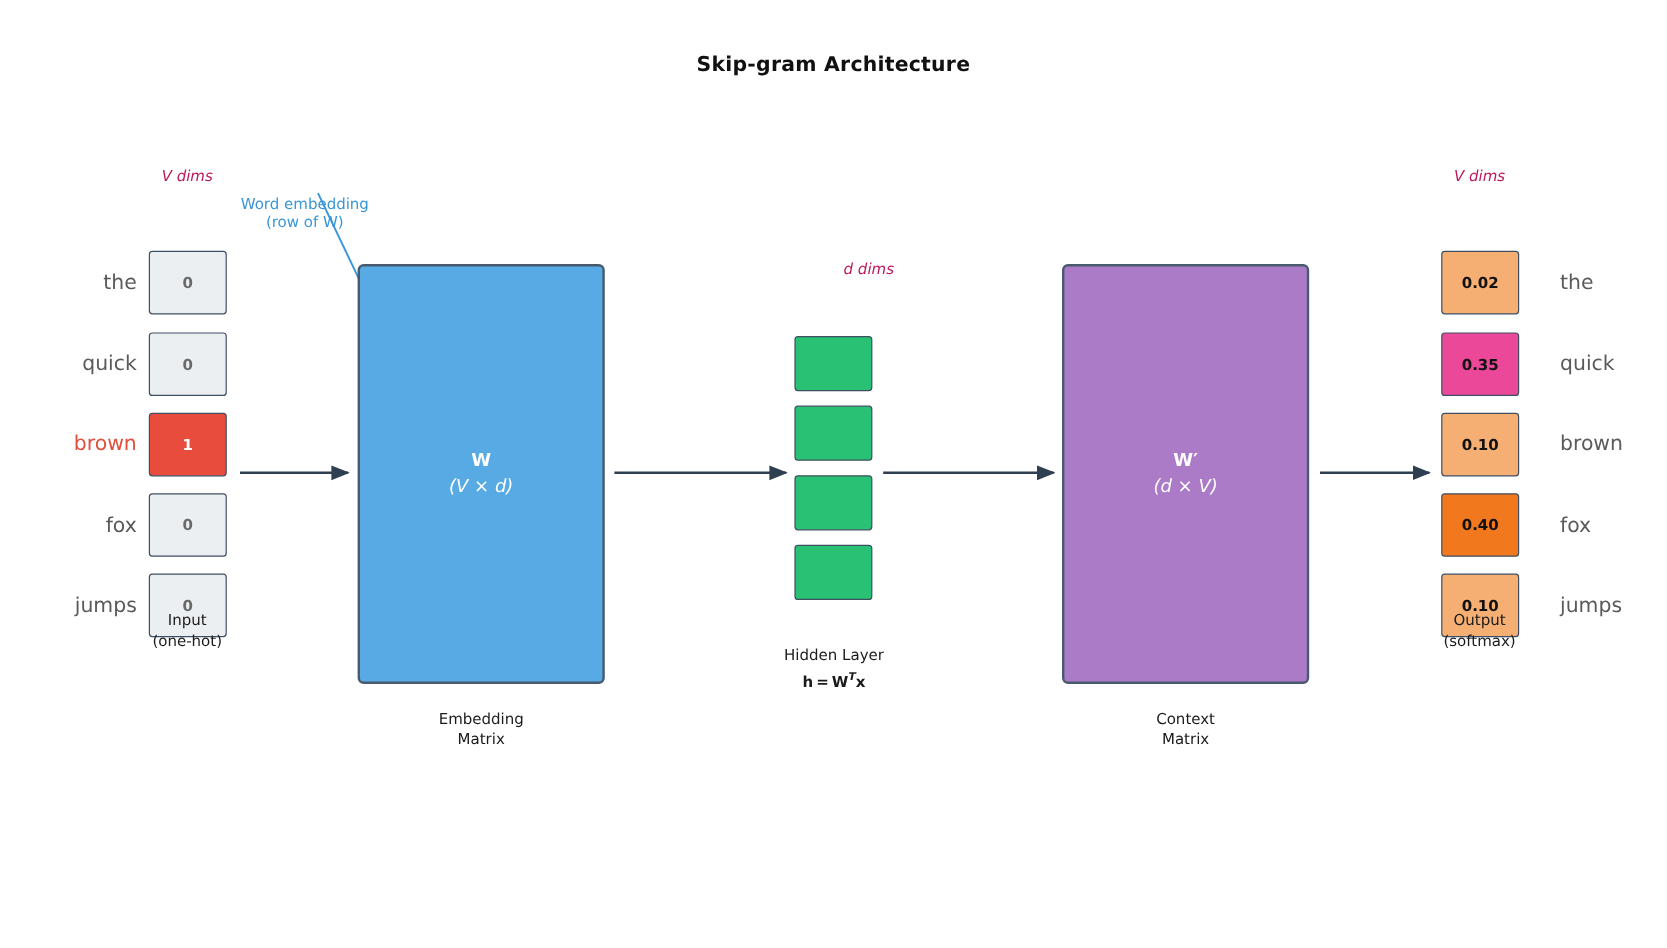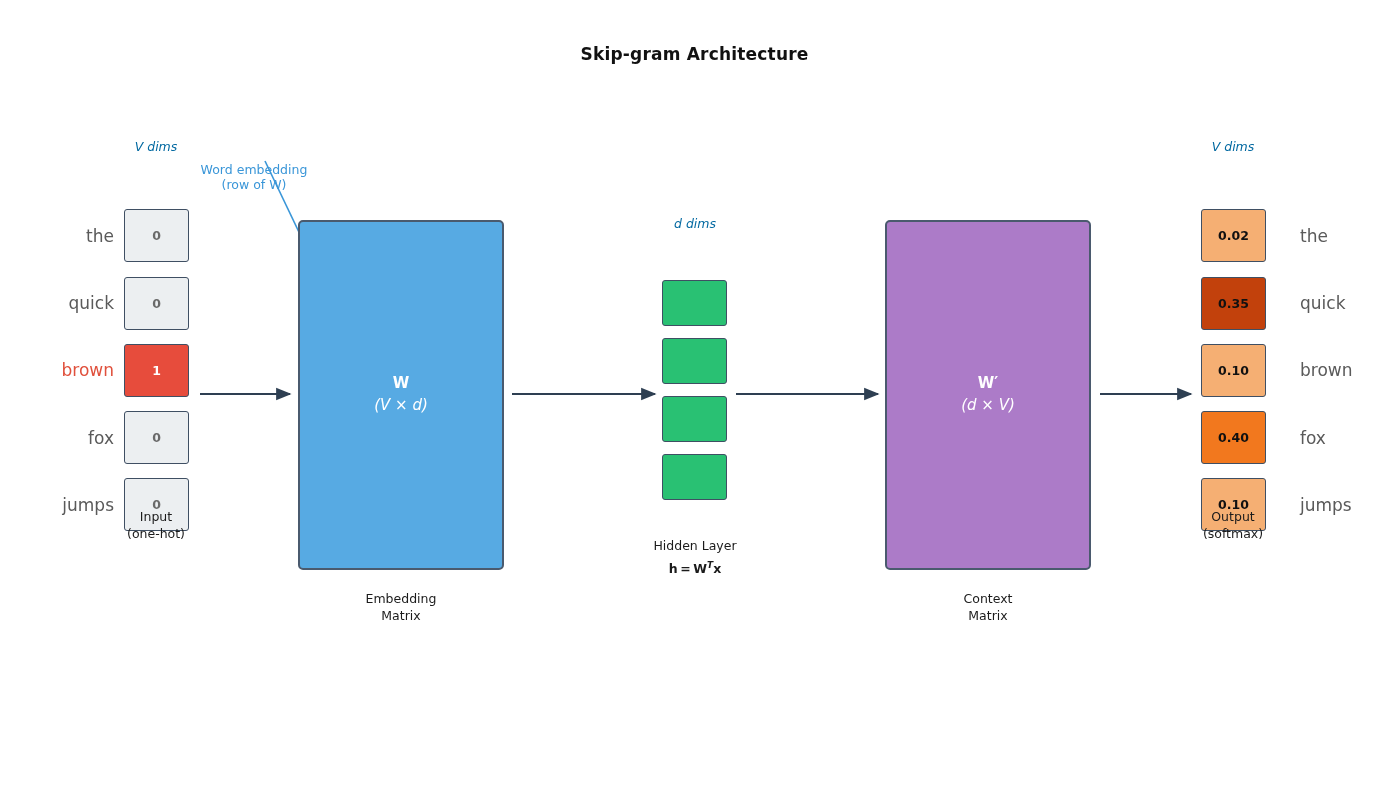--- a/index.html
+++ b/index.html
@@ -28,21 +28,21 @@
     font-size: 17px;
     font-weight: bold;
     color: #111111;
     letter-spacing: 0.2px;
   }
 
   
   .dims-label {
     font-size: 12.5px;
     font-style: italic;
-    color: #0369a1;
+    color: #be185d;
     text-align: center;
     white-space: nowrap;
   }
 
   
   .word-label {
     font-size: 17px;
     color: #5a5a5a;
     white-space: nowrap;
     line-height: 16px;
@@ -175,21 +175,21 @@
 
   <div class="abs matrix embedding" style="left:298px; top:220px; width:206px; height:350px;">
     <div class="sym">W</div>
     <div class="shape">(V × d)</div>
   </div>
   <div class="abs caption" style="left:320px; top:590px; width:162px;">
     <div>Embedding</div>
     <div>Matrix</div>
   </div>
 
-  <div class="abs dims-label" style="left:645px; top:216px; width:100px;">d dims</div>
+  <div class="abs dims-label" style="left:645px; top:216px; width:100px;text-align:right;">d dims</div>
 
   <div class="abs cell hidden-unit" style="left:662px; top:280px; width:65px; height:46px;"></div>
   <div class="abs cell hidden-unit" style="left:662px; top:338px; width:65px; height:46px;"></div>
   <div class="abs cell hidden-unit" style="left:662px; top:396px; width:65px; height:46px;"></div>
   <div class="abs cell hidden-unit" style="left:662px; top:454px; width:65px; height:46px;"></div>
 
   <div class="abs caption" style="left:615px; top:537px; width:160px;">
     <div>Hidden Layer</div>
     <div class="formula" style="margin-top:3px;">
       <span>h</span><span style="font-weight:normal;"> </span><span>=</span><span style="font-weight:normal;"> </span><span>W</span><sup style="font-style:italic; font-size:9px;">T</sup><span>x</span>
@@ -201,21 +201,21 @@
     <div class="shape">(d × V)</div>
   </div>
   <div class="abs caption" style="left:907px; top:590px; width:162px;">
     <div>Context</div>
     <div>Matrix</div>
   </div>
 
   <div class="abs dims-label" style="left:1183px; top:139px; width:100px;">V dims</div>
 
   <div class="abs cell prob" style="left:1201px; top:209px; width:65px; height:53px; background:#f5af73;">0.02</div>
-  <div class="abs cell prob" style="left:1201px; top:277px; width:65px; height:53px; background:#c2410c;">0.35</div>
+  <div class="abs cell prob" style="left:1201px; top:277px; width:65px; height:53px; background:#ec4899;">0.35</div>
   <div class="abs cell prob" style="left:1201px; top:344px; width:65px; height:53px; background:#f5af73;">0.10</div>
   <div class="abs cell prob" style="left:1201px; top:411px; width:65px; height:53px; background:#f2781e;">0.40</div>
   <div class="abs cell prob" style="left:1201px; top:478px; width:65px; height:53px; background:#f5af73;">0.10</div>
 
   <div class="abs word-label right" style="left:1300px; top:228px; width:120px;">the</div>
   <div class="abs word-label right" style="left:1300px; top:295px; width:120px;">quick</div>
   <div class="abs word-label right" style="left:1300px; top:362px; width:120px;">brown</div>
   <div class="abs word-label right" style="left:1300px; top:430px; width:120px;">fox</div>
   <div class="abs word-label right" style="left:1300px; top:497px; width:120px;">jumps</div>
 

